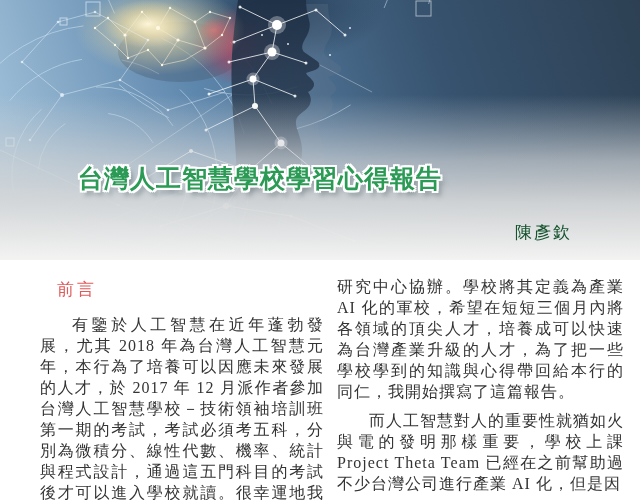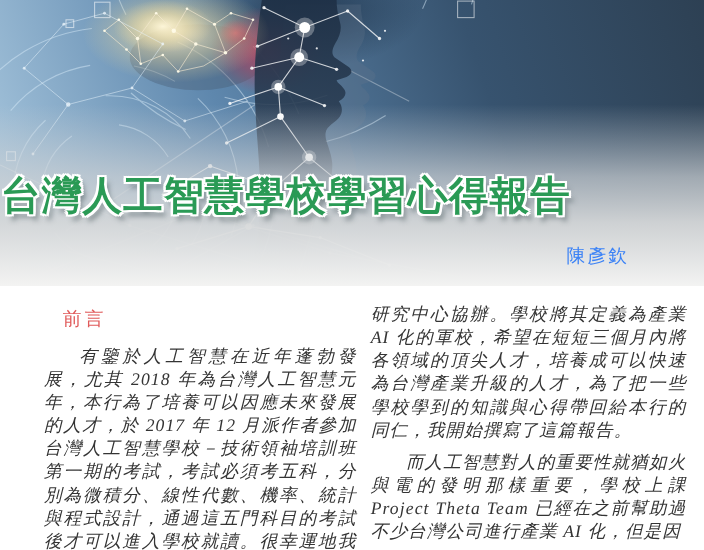--- a/index.html
+++ b/index.html
@@ -11,33 +11,33 @@
     font-family:"Liberation Serif","DejaVu Serif",serif;
   }
   .header-art{
     position:absolute;top:0;left:0;width:640px;height:260px;
   }
   .doc-title{
     position:absolute;top:154px;left:0;width:520px;
     text-align:center;
     font-family:"DejaVu Sans","Liberation Sans",sans-serif;
     font-weight:bold;
-    font-size:36px;line-height:50px;
+    font-size:25px;line-height:50px;
     letter-spacing:1px;
     color:#2a9a55;
     text-shadow:
       -2px -2px 0 #fff, 0 -2px 0 #fff, 2px -2px 0 #fff,
       -2px 0 0 #fff, 2px 0 0 #fff,
       -2px 2px 0 #fff, 0 2px 0 #fff, 2px 2px 0 #fff,
       4px 5px 5px rgba(60,75,80,.5);
     white-space:nowrap;
   }
   .doc-author{
     position:absolute;top:221px;right:68px;
-    font-size:17px;color:#3b82f6;letter-spacing:2px;
+    font-size:17px;color:#14532d;letter-spacing:2px;
   }
   .columns{
     position:absolute;top:276px;left:40px;
     width:584px;
     display:flex;gap:13px;
     color:#343434;
   }
   .col-left{width:284px;}
   .col-right{width:287px;}
   .section-heading{
@@ -45,21 +45,20 @@
     font-family:"DejaVu Sans","Liberation Sans",sans-serif;
     font-size:17px;font-weight:normal;
     color:#e05a5a;letter-spacing:3px;
   }
   .body-par{
     margin:0;
     font-size:16px;line-height:21px;
     letter-spacing:1px;
     text-align:justify;
     text-justify:inter-ideograph;
-    font-style:italic;
   }
   .indent{text-indent:2em;}
   .par-gap{margin-top:8px;}
 </style>
 </head>
 <body>
 
 <div class="page">
 
   <svg class="header-art" viewBox="0 0 640 260" xmlns="http://www.w3.org/2000/svg" aria-hidden="true">

